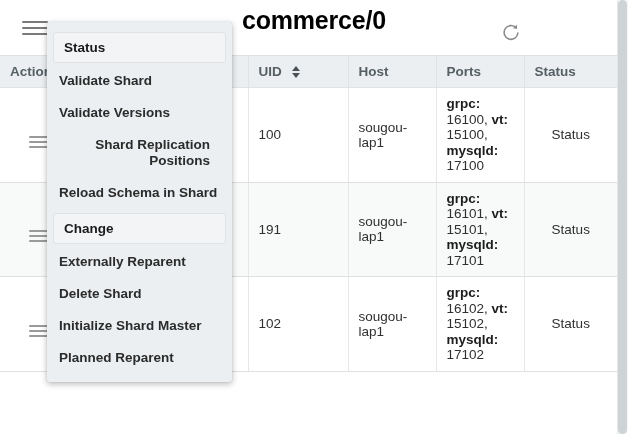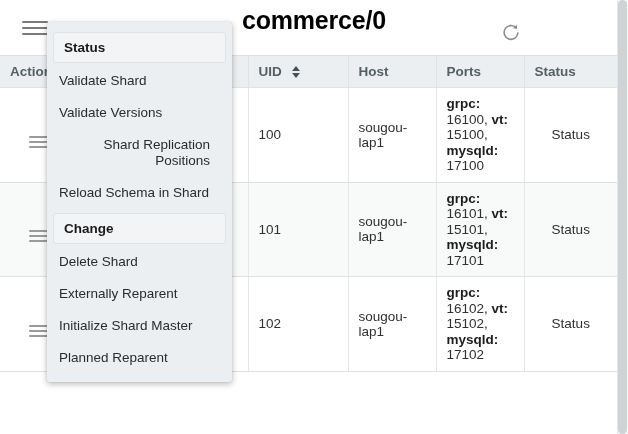--- a/index.html
+++ b/index.html
@@ -178,20 +178,21 @@
     font-weight: bold;
     color: #1a1a1a;
     box-sizing: border-box;
   }
   .dd-item {
     padding: 8px 12px 8px 12px;
     font-size: 13.5px;
     color: #2b2b2b;
     line-height: 16px;
     cursor: pointer;
+    font-weight: bold;
   }
   .dd-item.two-line {
     text-align: right;
     padding-left: 22px;
     padding-right: 22px;
   }
 
   
   .scrollbar-track {
     position: absolute;
@@ -275,21 +276,21 @@
           <span>17100</span>
         </td>
         <td class="cell-center">Status</td>
       </tr>
 
       <tr style="height:89px;">
         <td class="cell-center">
           <span class="row-menu-icon"><i></i><i></i><i></i></span>
         </td>
         <td></td>
-        <td>101</td>
+        <td>191</td>
         <td>sougou-lap1</td>
         <td class="ports-cell">
           <b>grpc:</b>
           <span>16101,</span>
           <b>vt:</b>
           <span>15101,</span>
           <b>mysqld:</b>
           <span>17101</span>
         </td>
         <td class="cell-center">Status</td>
@@ -316,22 +317,22 @@
   </table>
 </div>
 
 <div class="dropdown">
   <div class="dd-section">Status</div>
   <div class="dd-item">Validate Shard</div>
   <div class="dd-item">Validate Versions</div>
   <div class="dd-item two-line">Shard Replication Positions</div>
   <div class="dd-item">Reload Schema in Shard</div>
   <div class="dd-section">Change</div>
+  <div class="dd-item">Externally Reparent</div>
   <div class="dd-item">Delete Shard</div>
-  <div class="dd-item">Externally Reparent</div>
   <div class="dd-item">Initialize Shard Master</div>
   <div class="dd-item">Planned Reparent</div>
 
 </div>
 
 <div class="scrollbar-track">
   <div class="scrollbar-thumb"></div>
 </div>
 
 </body></html>

